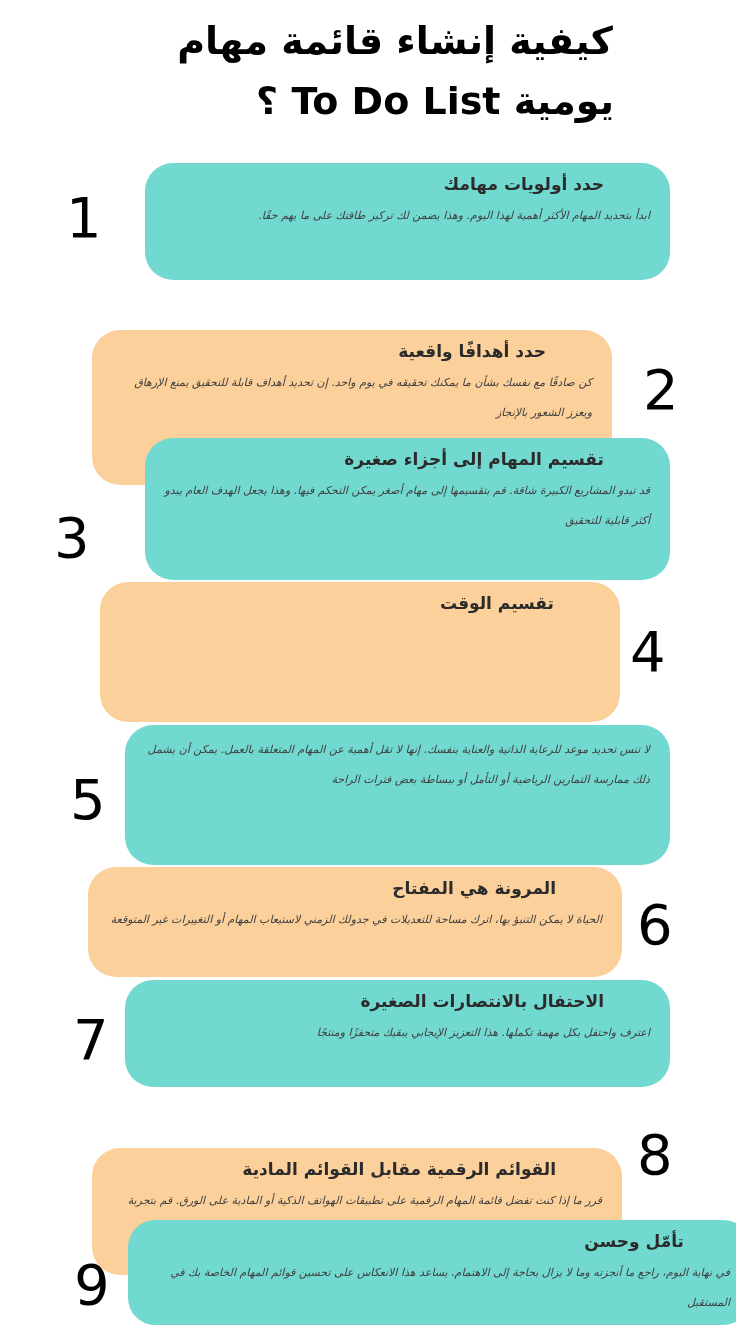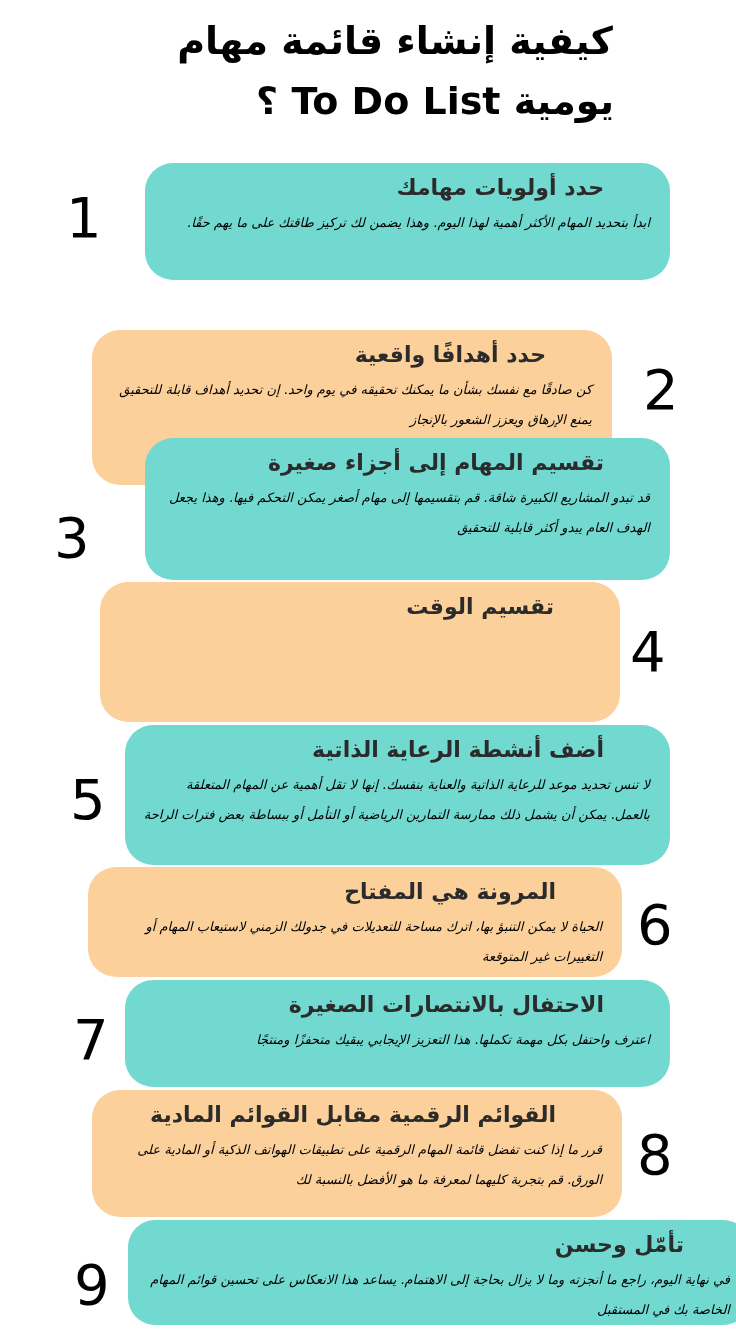--- a/index.html
+++ b/index.html
@@ -15,25 +15,25 @@
   }
   .title.l1 { top: 22px; }
   .title.l2 { top: 82px; padding-left: 40px; }
   .card {
     position: absolute; border-radius: 28px; box-sizing: border-box;
     direction: rtl; text-align: right; padding: 10px 20px 8px 18px;
   }
   .teal { background: #72d9d0; }
   .orange { background: #fcd09a; }
   .card-title {
-    font-family: "DejaVu Sans", sans-serif; font-weight: bold; font-size: 22px; color: #2b2b2b;
+    font-family: "DejaVu Sans", sans-serif; font-weight: bold; font-size: 17px; color: #2b2b2b;
     padding-right: 46px; margin-bottom: 4px; line-height: 1.4;
   }
   .card-body {
-    font-family: "DejaVu Serif", serif; font-style: italic; font-size: 13px; color: #000000;
+    font-family: "DejaVu Serif", serif; font-style: italic; font-size: 11px; color: #404040;
     line-height: 30px;
   }
   .num {
     position: absolute; font-family: "DejaVu Sans", sans-serif; font-size: 56px; color: #000;
     line-height: 1; font-weight: normal;
   }
 </style>
 </head>
 <body>
 
@@ -57,38 +57,37 @@
   <div class="card-body">قد تبدو المشاريع الكبيرة شاقة. قم بتقسيمها إلى مهام أصغر يمكن التحكم فيها. وهذا يجعل الهدف العام يبدو أكثر قابلية للتحقيق</div>
 </div>
 <div class="num" style="left:54px; top:510px;">3</div>
 
 <div class="card orange" style="left:92px; top:582px; width:520px; height:140px;margin-left:8px;">
   <div class="card-title">تقسيم الوقت</div>
 </div>
 <div class="num" style="left:630px; top:624px;">4</div>
 
 <div class="card teal" style="left:125px; top:725px; width:545px; height:140px;">
-  <div class="card-title">أضف أنشطة الرعاية الذاتية</div>
   <div class="card-body">لا تنس تحديد موعد للرعاية الذاتية والعناية بنفسك. إنها لا تقل أهمية عن المهام المتعلقة بالعمل. يمكن أن يشمل ذلك ممارسة التمارين الرياضية أو التأمل أو ببساطة بعض فترات الراحة</div>
 </div>
 <div class="num" style="left:70px; top:772px;">5</div>
 
 <div class="card orange" style="left:88px; top:867px; width:534px; height:110px;">
   <div class="card-title">المرونة هي المفتاح</div>
   <div class="card-body">الحياة لا يمكن التنبؤ بها، اترك مساحة للتعديلات في جدولك الزمني لاستيعاب المهام أو التغييرات غير المتوقعة</div>
 </div>
 <div class="num" style="left:637px; top:897px;">6</div>
 
 <div class="card teal" style="left:125px; top:980px; width:545px; height:107px;">
   <div class="card-title">الاحتفال بالانتصارات الصغيرة</div>
   <div class="card-body">اعترف واحتفل بكل مهمة تكملها. هذا التعزيز الإيجابي يبقيك متحفزًا ومنتجًا</div>
 </div>
 <div class="num" style="left:73px; top:1012px;">7</div>
 
-<div class="card orange" style="left:92px; top:1090px; width:530px; height:127px;">
+<div class="card orange" style="left:92px; top:1148px; width:530px; height:127px;">
   <div class="card-title">القوائم الرقمية مقابل القوائم المادية</div>
   <div class="card-body">قرر ما إذا كنت تفضل قائمة المهام الرقمية على تطبيقات الهواتف الذكية أو المادية على الورق. قم بتجربة كليهما لمعرفة ما هو الأفضل بالنسبة لك</div>
 </div>
 <div class="num" style="left:637px; top:1127px;">8</div>
 
 <div class="card teal" style="left:128px; top:1220px; width:622px; height:105px;border-radius:27px;">
   <div class="card-title">تأمّل وحسن</div>
   <div class="card-body">في نهاية اليوم، راجع ما أنجزته وما لا يزال بحاجة إلى الاهتمام. يساعد هذا الانعكاس على تحسين قوائم المهام الخاصة بك في المستقبل</div>
 </div>
 <div class="num" style="left:74px; top:1257px;">9</div>

